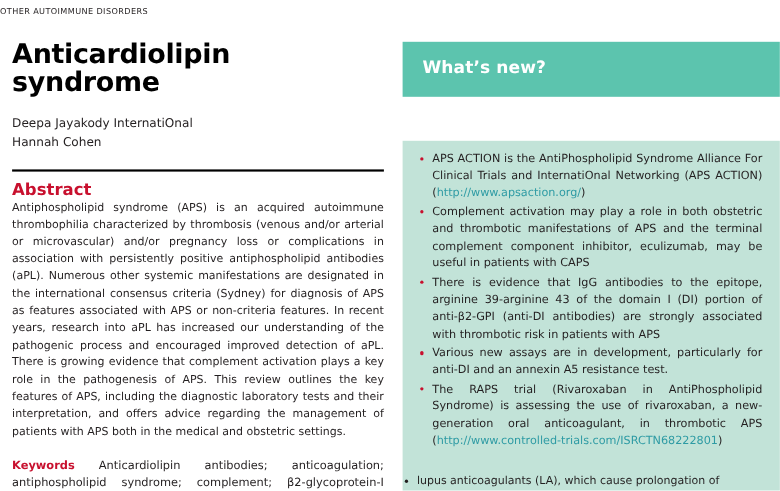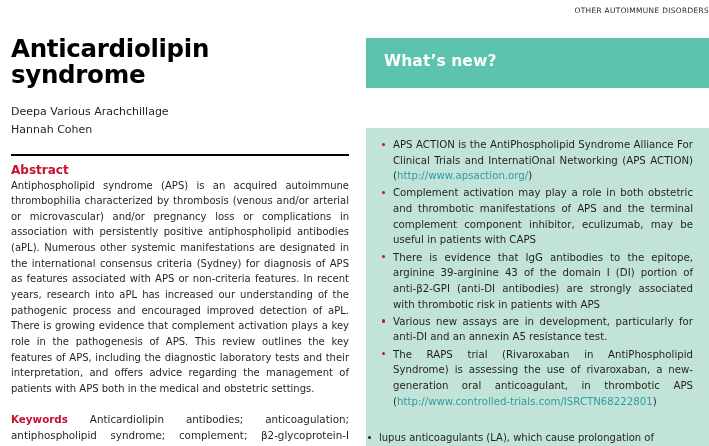--- a/index.html
+++ b/index.html
@@ -14,21 +14,21 @@
     overflow: hidden;
     position: relative;
   }
 
   
   .running-head {
     position: absolute;
     top: 6px;
     left: 0;
     width: 709px;
-    text-align: right;
+    text-align: left;
     font-size: 7.4px;
     letter-spacing: 0.35px;
     color: #231f20;
     font-family: "DejaVu Sans", sans-serif;
   }
 
   
   .page {
     position: absolute;
     top: 0;
@@ -63,21 +63,21 @@
   .rule {
     border: none;
     border-top: 2.2px solid #000000;
     margin: 15px 0 7px 0;
     width: 100%;
   }
 
   .section-head {
     color: #c8102e;
     font-weight: bold;
-    font-size: 12px;
+    font-size: 15px;
     margin: 0 0 1px 0;
     font-family: "DejaVu Sans", sans-serif;
   }
 
   .abstract-body {
     font-size: 10px;
     line-height: 1.565;
     color: #231f20;
     text-align: justify;
     font-family: "DejaVu Sans", sans-serif;
@@ -186,21 +186,21 @@
 <body>
 
 <div class="page">
 
   <div class="running-head">OTHER AUTOIMMUNE DISORDERS</div>
 
   <div class="col-left">
 
     <h1 class="article-title">Anticardiolipin syndrome</h1>
 
-    <div class="author">Deepa Various Arachchillage</div>
+    <div class="author">Deepa Jayakody InternatiOnal</div>
     <div class="author">Hannah Cohen</div>
 
     <hr class="rule">
 
     <div class="section-head">Abstract</div>
 
     <p class="abstract-body">Antiphospholipid syndrome (APS) is an acquired autoimmune thrombophilia characterized by thrombosis (venous and/or arterial or microvascular) and/or pregnancy loss or complications in association with persistently positive antiphospholipid antibodies (aPL). Numerous other systemic manifestations are designated in the international consensus criteria (Sydney) for diagnosis of APS as features associated with APS or non-criteria features. In recent years, research into aPL has increased our understanding of the pathogenic process and encouraged improved detection of aPL. There is growing evidence that complement activation plays a key role in the pathogenesis of APS. This review outlines the key features of APS, including the diagnostic laboratory tests and their interpretation, and offers advice regarding the management of patients with APS both in the medical and obstetric settings.</p>
 
     <div class="keywords-block">
       <span class="keywords-label">Keywords</span><span> <span>Anticardiolipin antibodies; anticoagulation; antiphospholipid syndrome; complement; β2-glycoprotein-I antibodies; lupus anticoagulant; obstetric morbidity; thrombosis</span></span>

